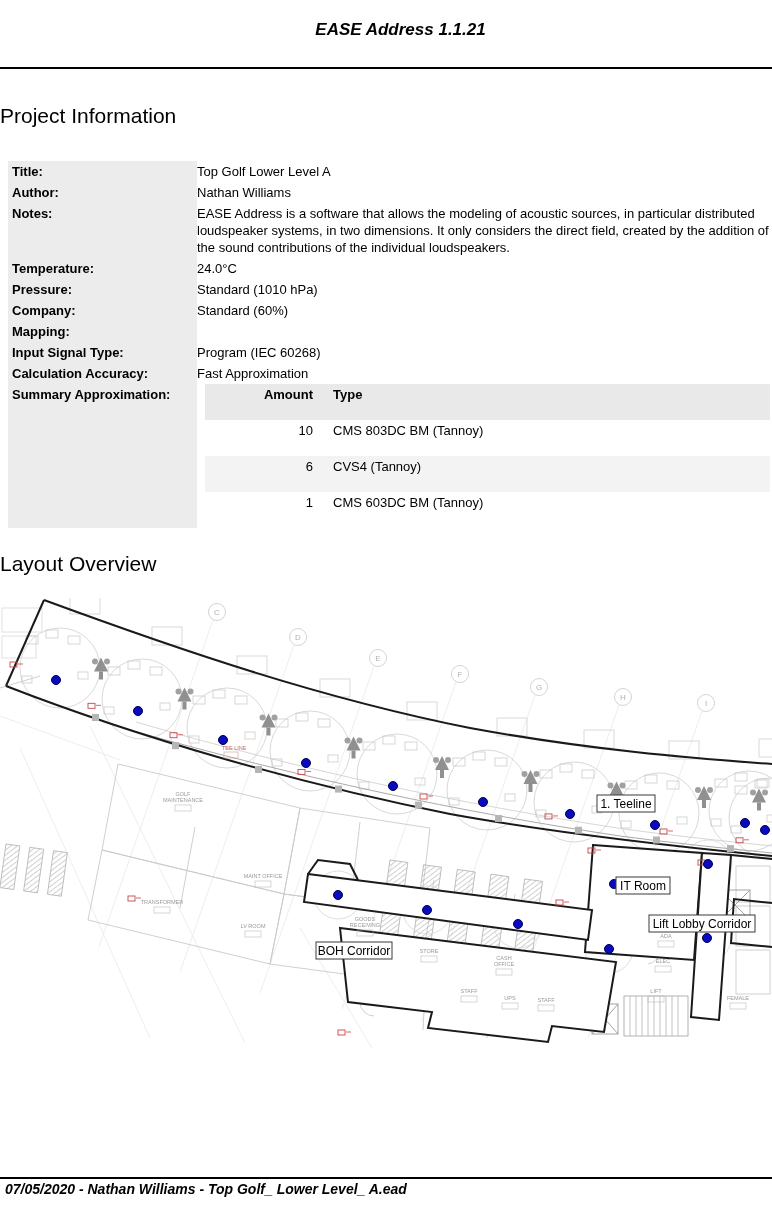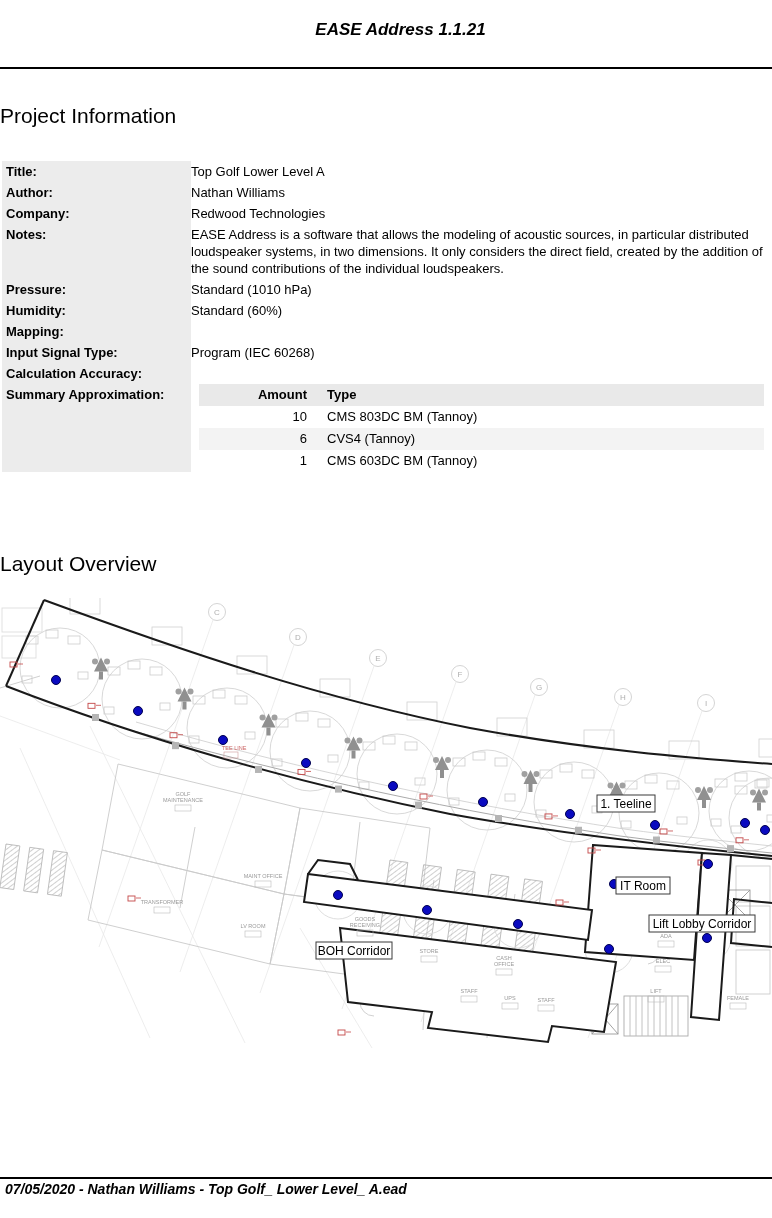--- a/index.html
+++ b/index.html
@@ -6,27 +6,27 @@
   .page{position:relative;width:772px;height:1218px;background:#fff;overflow:hidden;
         font-family:"Liberation Sans",sans-serif;color:#000;padding-left:29px;}
   .doc-title{position:absolute;top:20px;left:0;width:100%;text-align:center;
              font-size:17px;font-weight:bold;font-style:italic;}
   .rule{position:absolute;left:0;width:772px;height:2px;background:#000;}
   .rule-top{top:67px;}
   .rule-bottom{top:1177px;}
   .section-title{position:absolute;left:0;width:100%;text-align:left;font-size:21px;}
   #proj-title{top:104px;}
   #layout-title{top:552px;}
-  .info-table{position:absolute;top:161px;left:2px;width:762px;font-size:13px;}
+  .info-table{position:absolute;top:161px;left:8px;width:762px;font-size:13px;}
   .info-row{display:flex;}
   .cell-label{width:185px;flex:none;background:#ececec;font-weight:bold;
               padding:2px 0 2px 4px;line-height:17px;}
   .cell-value{flex:1;padding:2px 0;line-height:17px;}
   .summary .cell-value{padding:0;margin-left:8px;}
-  .ls-row{display:flex;height:22px;line-height:22px;}
+  .ls-row{display:flex;height:36px;line-height:22px;}
   .ls-header{font-weight:bold;background:#e9e9e9;}
   .ls-alt{background:#f3f3f3;}
   .ls-amount{width:108px;flex:none;text-align:right;}
   .ls-type{margin-left:20px;}
   .plan-wrap{position:absolute;top:598px;left:0;width:772px;height:450px;}
   .footer-left{position:absolute;top:1181px;left:5px;font-size:14px;font-weight:bold;font-style:italic;}
   .footer-right{position:absolute;top:1181px;right:6px;font-size:13px;font-weight:bold;font-style:italic;}
 </style>
 </head>
 <body>
@@ -41,44 +41,45 @@
   <div class="info-table">
     <div class="info-row">
       <div class="cell-label">Title:</div>
       <div class="cell-value">Top Golf Lower Level A</div>
     </div>
     <div class="info-row">
       <div class="cell-label">Author:</div>
       <div class="cell-value">Nathan Williams</div>
     </div>
     <div class="info-row">
-      <div class="cell-label">Company:</div>
-      <div class="cell-value">Redwood Technologies</div>
-    </div>
-    <div class="info-row">
       <div class="cell-label">Notes:</div>
       <div class="cell-value">EASE Address is a software that allows the modeling of acoustic sources, in particular distributed loudspeaker systems, in two dimensions. It only considers the direct field, created by the addition of the sound contributions of the individual loudspeakers.</div>
     </div>
     <div class="info-row">
+      <div class="cell-label">Temperature:</div>
+      <div class="cell-value">24.0°C</div>
+    </div>
+    <div class="info-row">
       <div class="cell-label">Pressure:</div>
       <div class="cell-value">Standard (1010 hPa)</div>
     </div>
     <div class="info-row">
-      <div class="cell-label">Humidity:</div>
+      <div class="cell-label">Company:</div>
       <div class="cell-value">Standard (60%)</div>
     </div>
     <div class="info-row">
       <div class="cell-label">Mapping:</div>
     </div>
     <div class="info-row">
       <div class="cell-label">Input Signal Type:</div>
       <div class="cell-value">Program (IEC 60268)</div>
     </div>
     <div class="info-row">
       <div class="cell-label">Calculation Accuracy:</div>
+      <div class="cell-value">Fast Approximation</div>
     </div>
 
     <div class="info-row summary">
       <div class="cell-label">Summary Approximation:</div>
       <div class="cell-value">
         <div class="ls-row ls-header">
           <div class="ls-amount">Amount</div>
           <div class="ls-type">Type</div>
         </div>
         <div class="ls-row">

